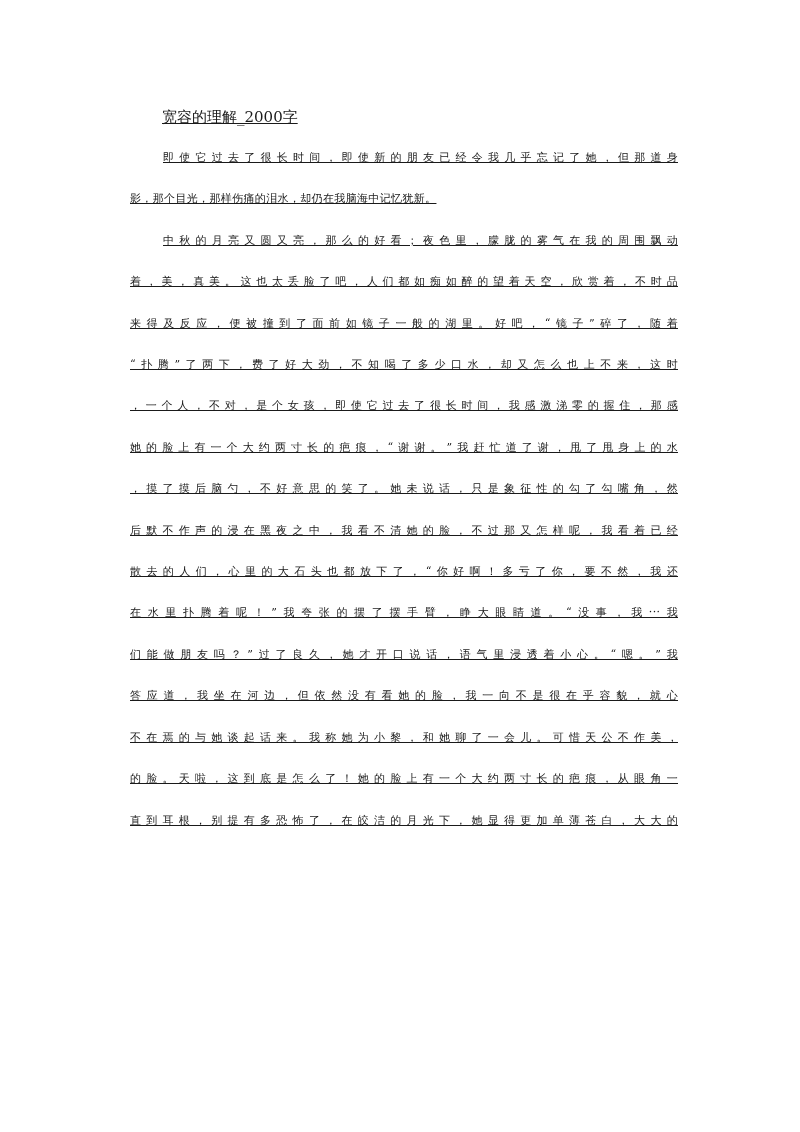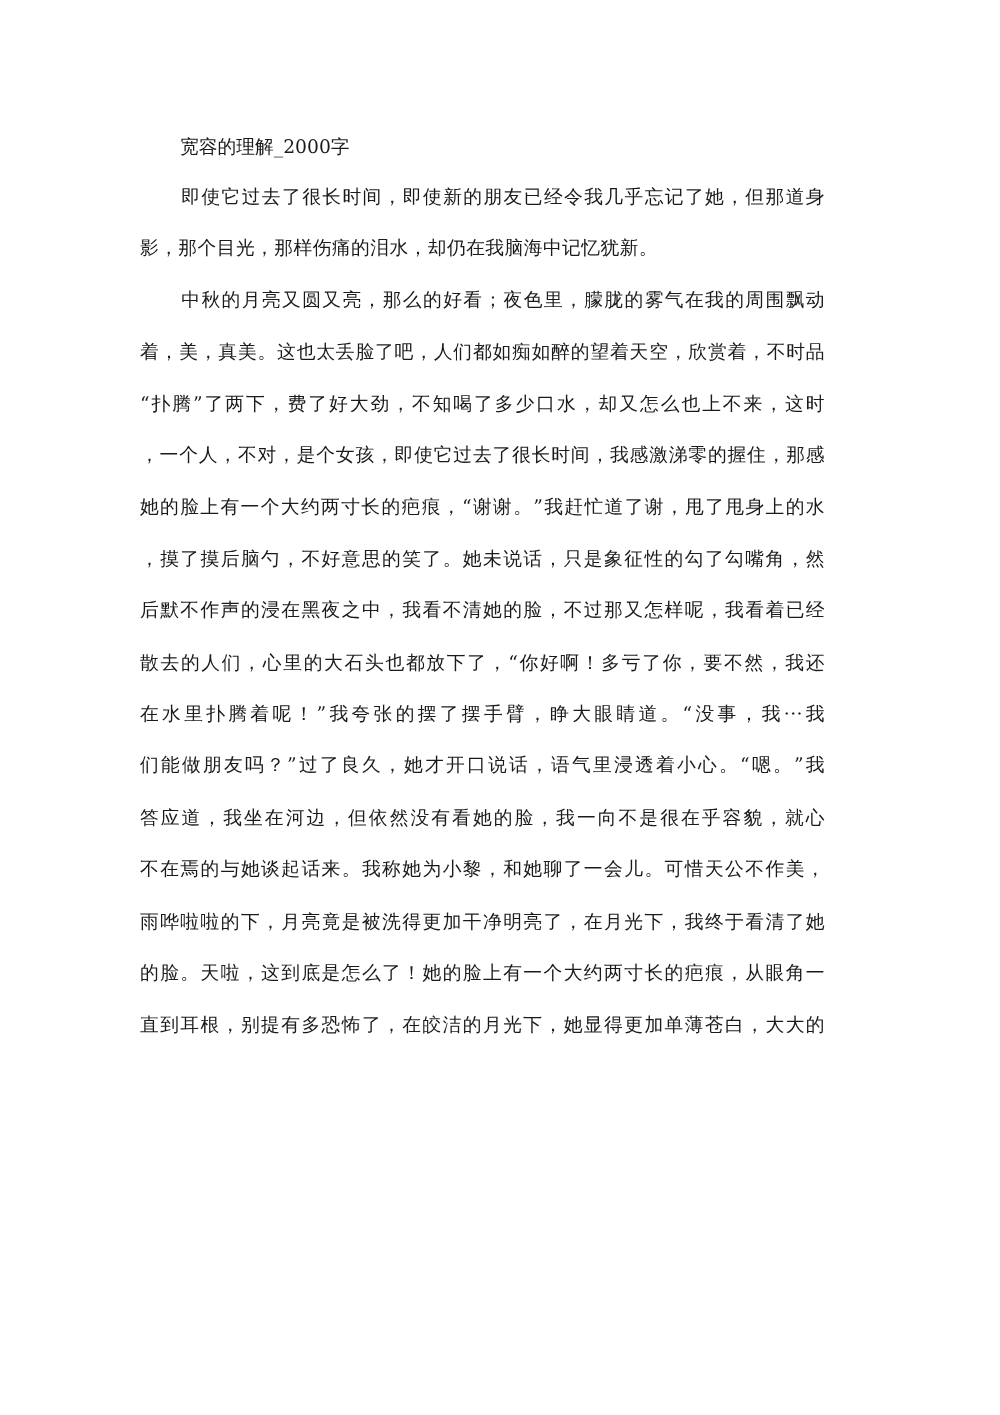--- a/index.html
+++ b/index.html
@@ -1,47 +1,47 @@
 <!DOCTYPE html>
 <html><head>
 <meta charset="utf-8">
 <style>
   html, body { margin: 0; padding: 0; background: #ffffff; }
   body { width: 800px; height: 1132px; overflow: hidden; position: relative;
          font-family: "DejaVu Serif", "Liberation Serif", serif; color: #1a1a1a; }
-  .page { position: absolute; left: 112px; top: 97px; width: 548px; }
+  .page { position: absolute; left: 130px; top: 97px; width: 548px; text-decoration: underline; }
   .title { font-size: 15px; line-height: 40px; text-indent: 32px; margin: 0; letter-spacing: 0px; }
-  .para { font-size: 15px; line-height: 41.4px; margin: 0; text-align: justify; text-indent: 33px;
+  .para { font-size: 11px; line-height: 41.4px; margin: 0; text-align: justify; text-indent: 33px;
           letter-spacing: 0.35px; }
   .line { display: block; white-space: nowrap; text-align-last: justify; text-align: justify; }
   .para .line.first { padding-left: 33px; }
   .para { text-indent: 0; }
   .para .line.last { text-align-last: left; }
 </style>
 </head>
 <body>
 
 <div class="page">
   <p class="title">宽容的理解_2000字</p>
 
   <div class="para">
     <span class="line first">即使它过去了很长时间，即使新的朋友已经令我几乎忘记了她，但那道身</span>
     <span class="line last">影，那个目光，那样伤痛的泪水，却仍在我脑海中记忆犹新。</span>
   </div>
 
   <div class="para">
     <span class="line first">中秋的月亮又圆又亮，那么的好看；夜色里，朦胧的雾气在我的周围飘动</span>
     <span class="line">着，美，真美。这也太丢脸了吧，人们都如痴如醉的望着天空，欣赏着，不时品</span>
+    <span class="line">来得及反应，便被撞到了面前如镜子一般的湖里。好吧，“镜子”碎了，随着</span>
     <span class="line">“扑腾”了两下，费了好大劲，不知喝了多少口水，却又怎么也上不来，这时</span>
     <span class="line">，一个人，不对，是个女孩，即使它过去了很长时间，我感激涕零的握住，那感</span>
     <span class="line">她的脸上有一个大约两寸长的疤痕，“谢谢。”我赶忙道了谢，甩了甩身上的水</span>
     <span class="line">，摸了摸后脑勺，不好意思的笑了。她未说话，只是象征性的勾了勾嘴角，然</span>
     <span class="line">后默不作声的浸在黑夜之中，我看不清她的脸，不过那又怎样呢，我看着已经</span>
     <span class="line">散去的人们，心里的大石头也都放下了，“你好啊！多亏了你，要不然，我还</span>
     <span class="line">在水里扑腾着呢！”我夸张的摆了摆手臂，睁大眼睛道。“没事，我···我</span>
     <span class="line">们能做朋友吗？”过了良久，她才开口说话，语气里浸透着小心。“嗯。”我</span>
     <span class="line">答应道，我坐在河边，但依然没有看她的脸，我一向不是很在乎容貌，就心</span>
     <span class="line">不在焉的与她谈起话来。我称她为小黎，和她聊了一会儿。可惜天公不作美，</span>
-    <span class="line">雨哗啦啦的下，月亮竟是被洗得更加干净明亮了，在月光下，我终于看清了她</span>
     <span class="line">的脸。天啦，这到底是怎么了！她的脸上有一个大约两寸长的疤痕，从眼角一</span>
     <span class="line">直到耳根，别提有多恐怖了，在皎洁的月光下，她显得更加单薄苍白，大大的</span>
   </div>
 </div>
 
 </body></html>

